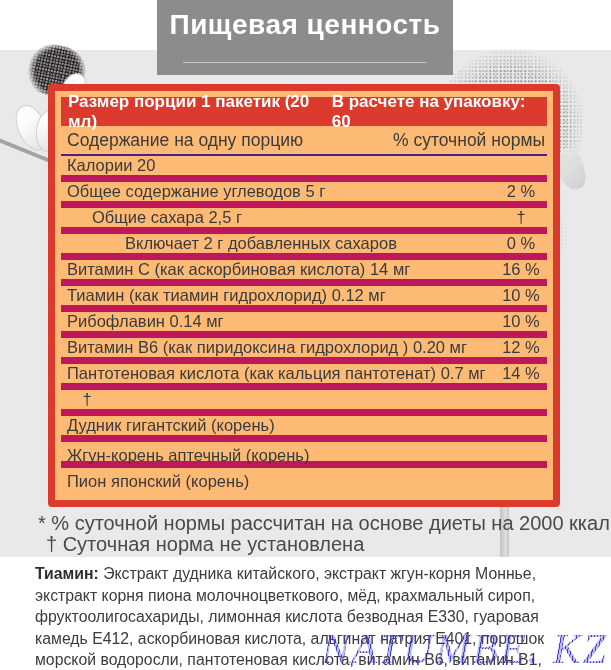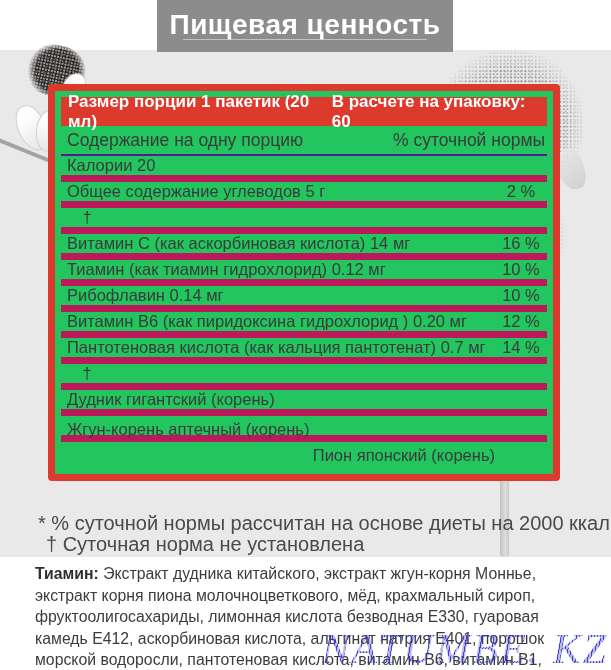--- a/index.html
+++ b/index.html
@@ -42,28 +42,28 @@
     background-size:4px 4px;
     -webkit-mask-image:radial-gradient(circle,#000 45%,transparent 72%);
             mask-image:radial-gradient(circle,#000 45%,transparent 72%);
   }
   .bud-right{left:558px;top:148px;width:26px;height:42px;border-radius:50% 50% 40% 60%;
     background:linear-gradient(150deg,#ececec,#c9c9c9);opacity:.8;transform:rotate(-14deg);}
   .stem-right{left:500px;top:260px;width:9px;height:297px;border-radius:3px;
     background:linear-gradient(90deg,#c3c1bf,#e0dedc 60%,#c9c7c5);}
 
   
-  .title-box{position:absolute;left:157px;top:0;width:296px;height:52px;background:#8c8c8c;z-index:3;}
+  .title-box{position:absolute;left:157px;top:0;width:296px;height:75px;background:#8c8c8c;z-index:3;}
   .title-text{color:#ffffff;font-size:28px;font-weight:bold;text-align:center;margin-top:9px;letter-spacing:0.5px;}
   .title-rule{position:absolute;left:26px;right:26px;bottom:12px;height:1px;background:#cccccc;opacity:.85;}
 
   
   .nutri-table{
     position:absolute;left:48px;top:84px;width:512px;z-index:2;box-sizing:border-box;
-    background:#22c55e;border:7px solid #dc3a2c;border-radius:4px;padding:6px;
+    background:#fdba74;border:7px solid #dc3a2c;border-radius:4px;padding:6px;
   }
   .red-band{
     height:29px;background:#dc3a2c;color:#ffffff;font-weight:bold;font-size:17px;
     display:flex;align-items:center;justify-content:space-between;padding:0 7px;box-sizing:border-box;
   }
   .col-header{
     display:flex;align-items:center;height:30px;box-sizing:border-box;
     border-bottom:2px solid #4c1d95;color:#3b3b3b;font-size:17.5px;padding:0 2px 0 6px;
   }
   .col-header .right{margin-left:auto;}
@@ -129,23 +129,28 @@
       <span class="row-label" style="padding-left: 6px;">Калории 20</span>
       <span class="row-value"></span>
     </div>
 
     <div class="row">
       <span class="row-label" style="padding-left: 6px;">Общее содержание углеводов 5 г</span>
       <span class="row-value">2 %</span>
     </div>
 
     <div class="row">
+      <span class="row-label" style="padding-left: 31px;">Общие сахара 2,5 г</span>
       <span class="row-value">†</span>
     </div>
 
+    <div class="row">
+      <span class="row-label" style="padding-left: 64px;">Включает 2 г добавленных сахаров</span>
+      <span class="row-value">0 %</span>
+    </div>
 
     <div class="row">
       <span class="row-label" style="padding-left: 6px;">Витамин С (как аскорбиновая кислота) 14 мг</span>
       <span class="row-value">16 %</span>
     </div>
 
     <div class="row">
       <span class="row-label" style="padding-left: 6px;">Тиамин (как тиамин гидрохлорид) 0.12 мг</span>
       <span class="row-value">10 %</span>
     </div>
@@ -173,21 +178,21 @@
       <span class="row-label" style="padding-left: 6px;">Дудник гигантский (корень)</span>
       <span class="row-value"></span>
     </div>
 
     <div class="row">
       <span class="row-label" style="padding-left: 6px; margin-top: 8px;">Жгун-корень аптечный (корень)</span>
       <span class="row-value"></span>
     </div>
 
     <div class="row">
-      <span class="row-label" style="padding-left: 6px; text-align: right;">Пион японский (корень)</span>
+      <span class="row-label" style="padding-left: 6px;">Пион японский (корень)</span>
       <span class="row-value"></span>
     </div>
   </div>
   </div>
 
   <div class="footnotes">
     <div class="footnote-1">* % суточной нормы рассчитан на основе диеты на 2000 ккал</div>
     <div class="footnote-2">† Суточная норма не установлена</div>
   </div>
 

